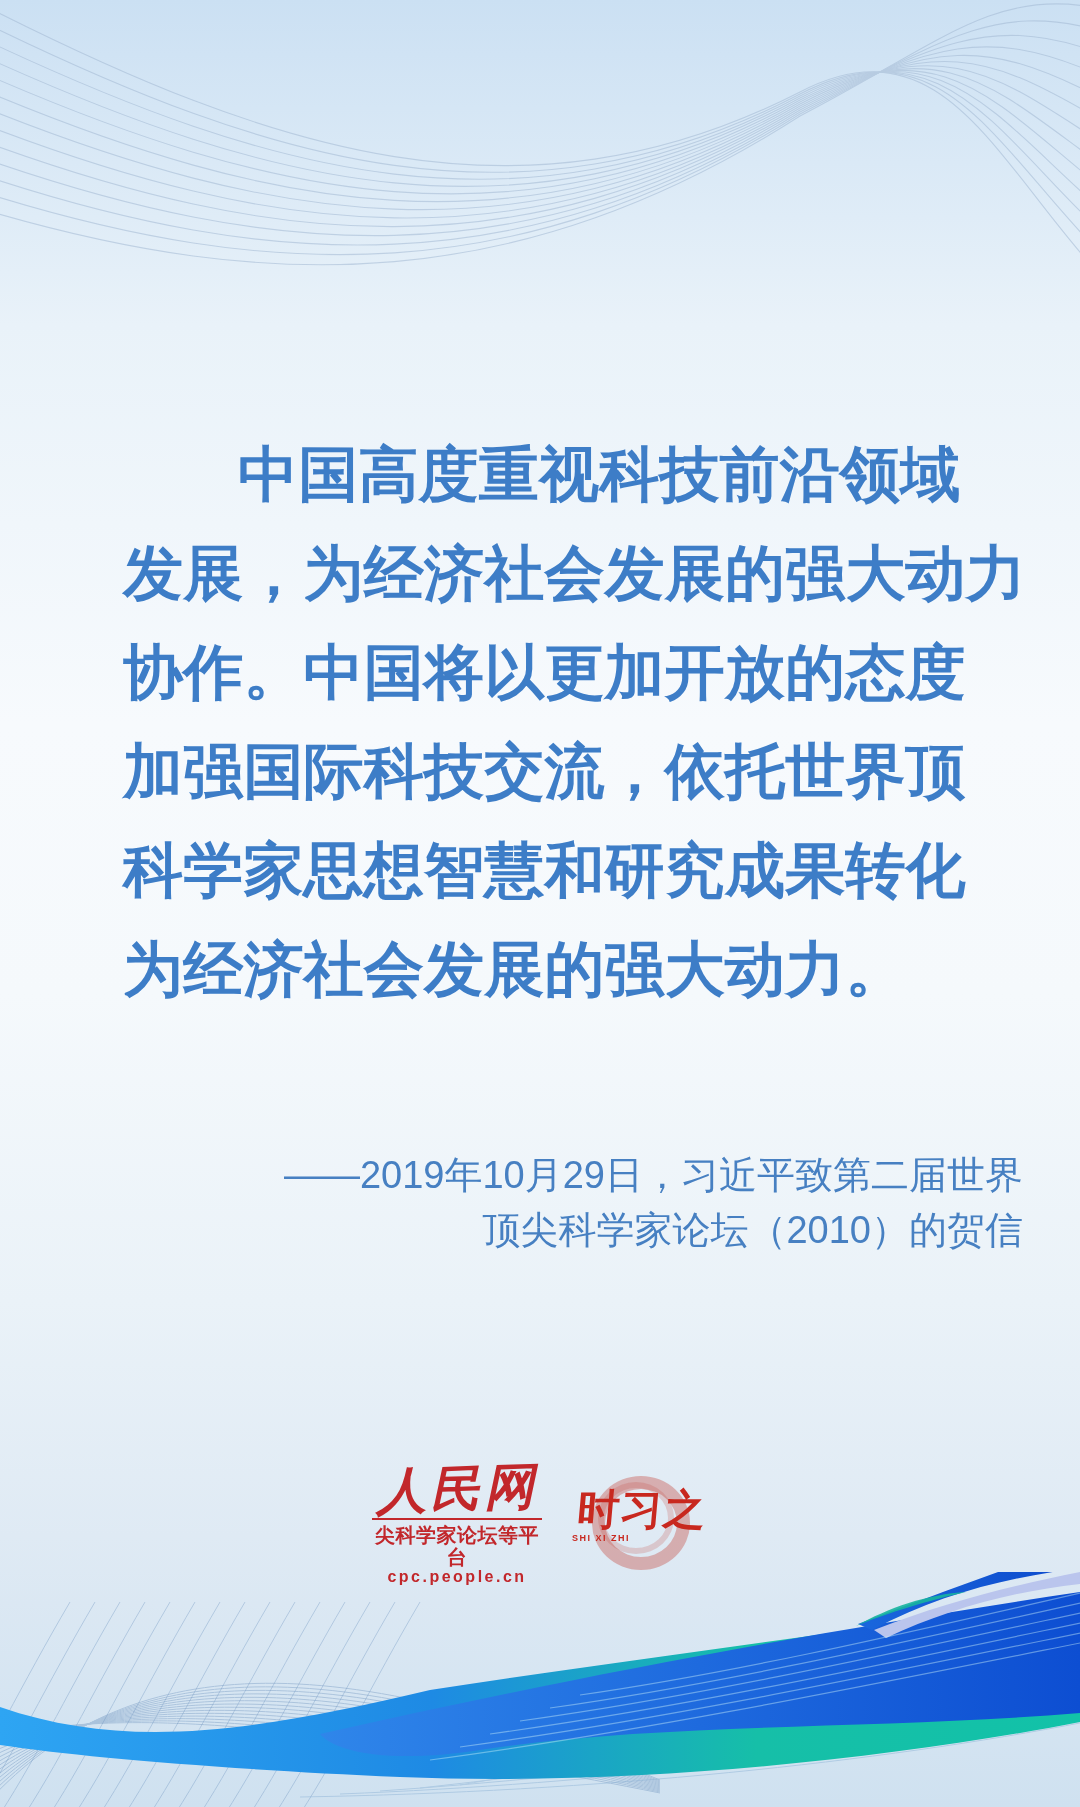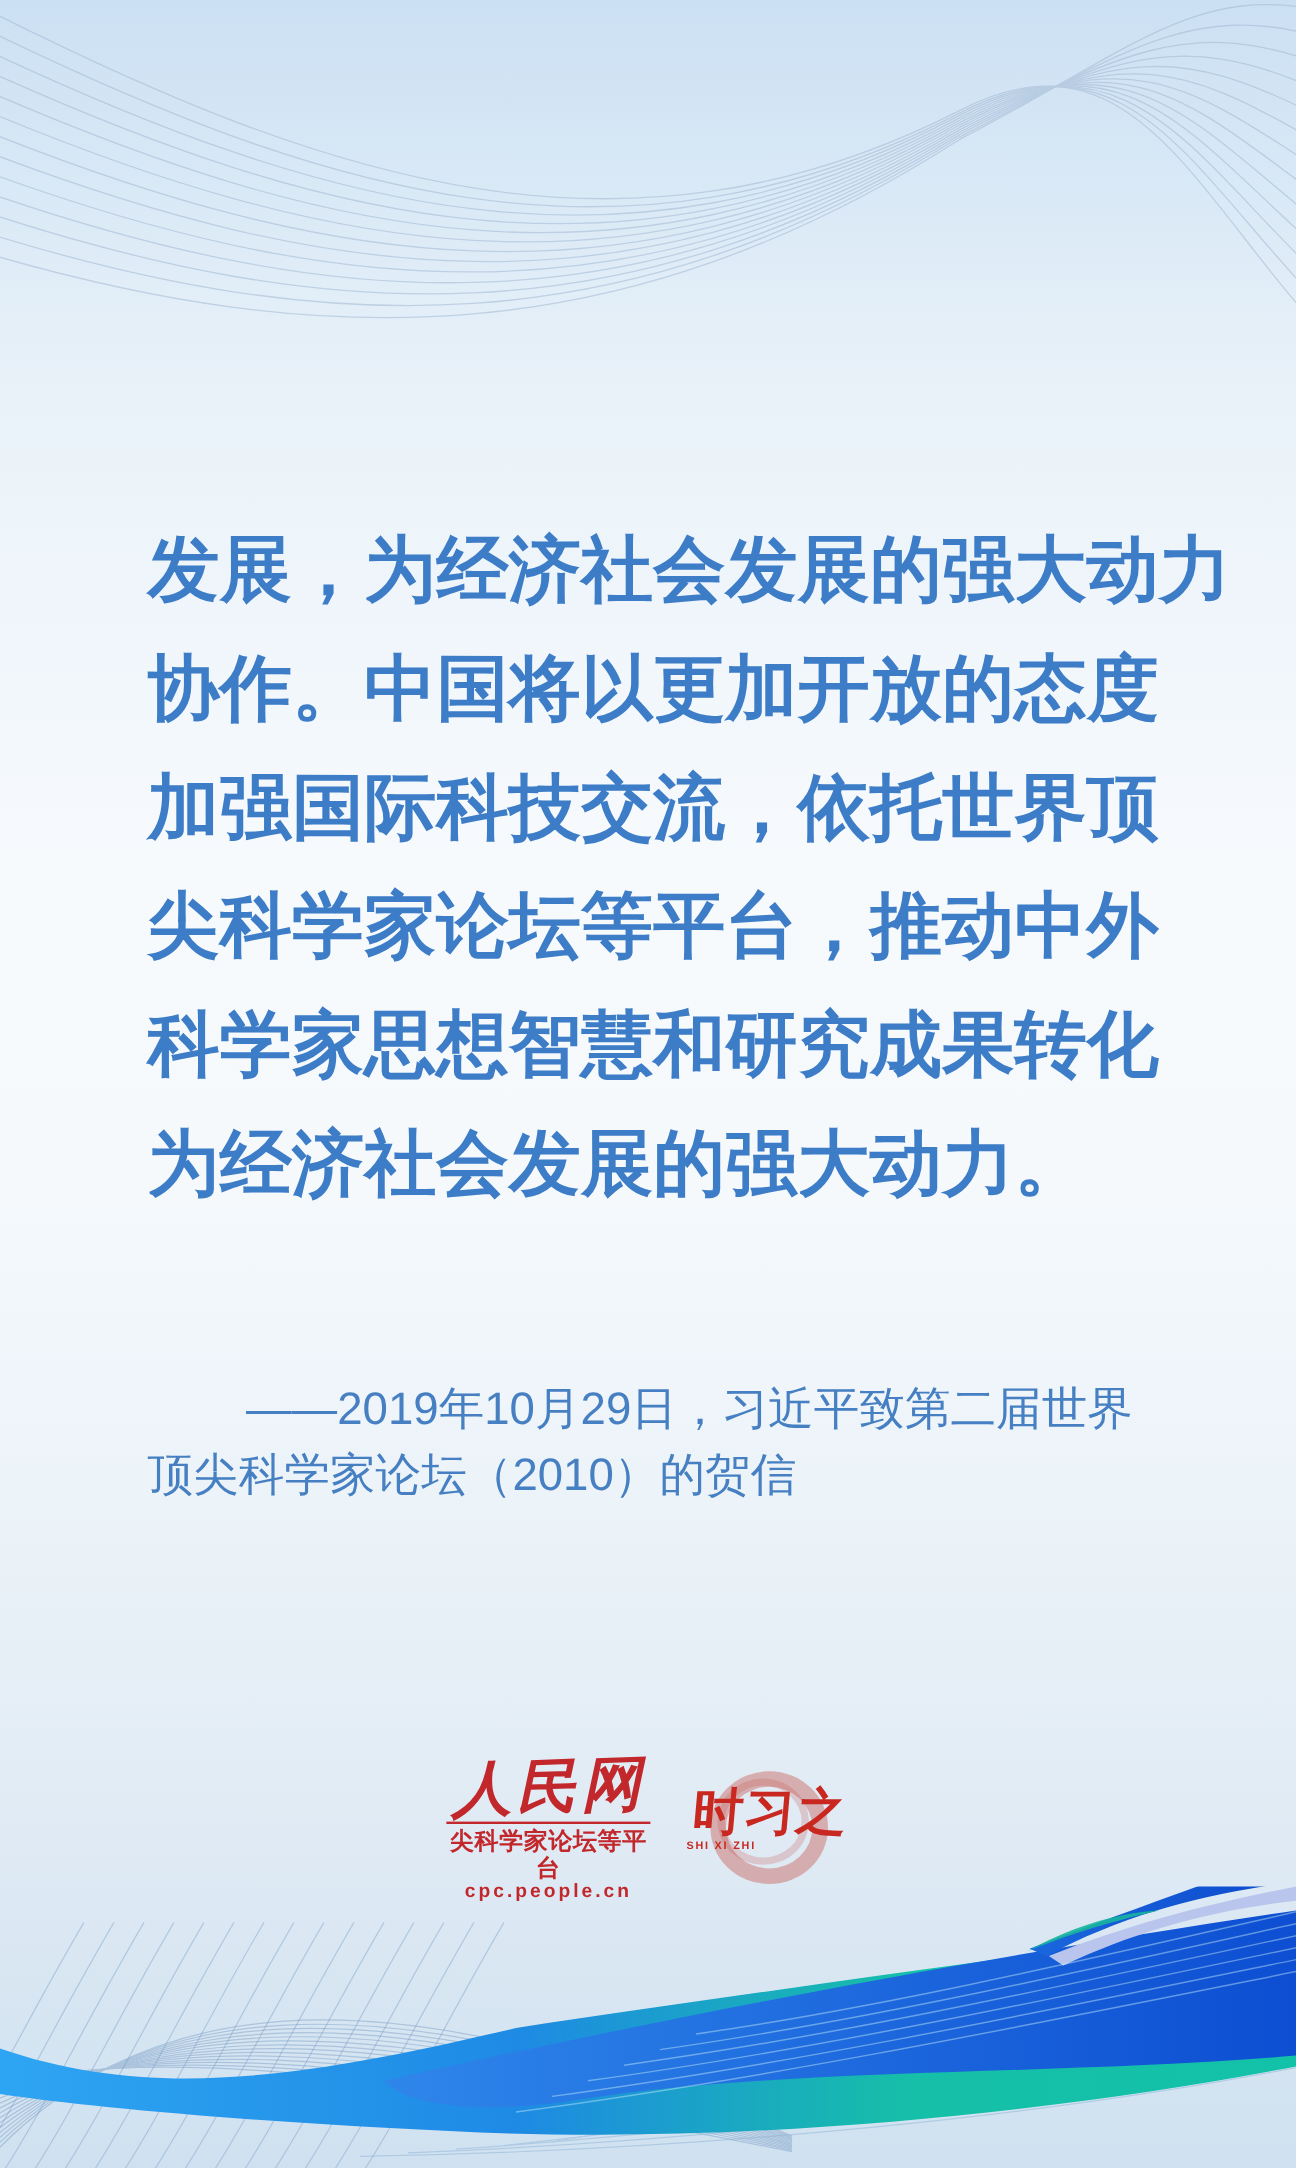--- a/index.html
+++ b/index.html
@@ -24,20 +24,21 @@
     color:#3d7dc7;
   }
   .quote-line{white-space:nowrap;}
   .quote-line.indent{text-indent:115px;}
 
   .attribution{
     position:absolute;left:123px;top:1148px;width:900px;
     font-size:38px;line-height:55px;
     font-weight:500;
     color:#4780c2;
+    text-align:right;
   }
   .attr-line{white-space:nowrap;}
   .attr-line.indent{text-indent:82px;}
 
   
   .people-logo{
     position:absolute;left:372px;top:1462px;width:170px;
     text-align:center;color:#c2272b;
   }
   .people-script{
@@ -99,24 +100,24 @@
         <path d="M -15,125 C 270,234 520,270 800,106 C 935,36 990,57 1085,111"></path>
         <path d="M -15,142 C 270,246 520,275 800,108 C 935,38 990,44 1085,90"></path>
         <path d="M -15,159 C 270,258 520,280 800,110 C 935,40 990,31 1085,69"></path>
         <path d="M -15,176 C 270,270 520,285 800,112 C 935,42 990,18 1085,48"></path>
         <path d="M -15,193 C 270,282 520,290 800,114 C 935,44 990,5 1085,27"></path>
         <path d="M -15,210 C 270,294 520,295 800,116 C 935,46 990,-8 1085,6"></path>
       </g>
   </svg>
 
   <div class="quote">
+    <div class="quote-line indent">中国高度重视科技前沿领域</div>
     <div class="quote-line">发展，为经济社会发展的强大动力</div>
     <div class="quote-line">协作。中国将以更加开放的态度</div>
     <div class="quote-line">加强国际科技交流，依托世界顶</div>
-    <div class="quote-line">尖科学家论坛等平台，推动中外</div>
     <div class="quote-line">科学家思想智慧和研究成果转化</div>
     <div class="quote-line">为经济社会发展的强大动力。</div>
   </div>
 
   <div class="attribution">
     <div class="attr-line indent">——2019年10月29日，习近平致第二届世界</div>
     <div class="attr-line">顶尖科学家论坛（2010）的贺信</div>
   </div>
 
   <div class="people-logo">

